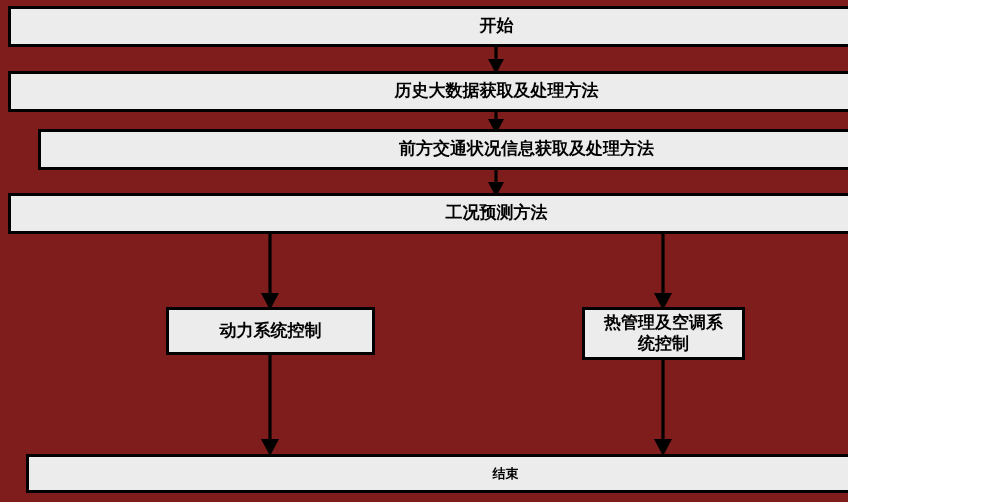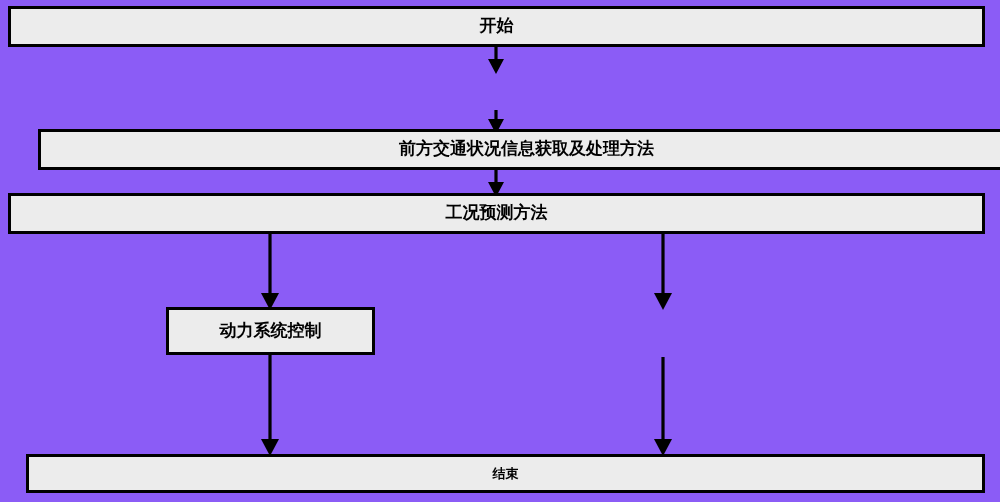--- a/index.html
+++ b/index.html
@@ -5,23 +5,23 @@
   html, body {
     margin: 0;
     padding: 0;
     background: #ffffff;
   }
   body {
     font-family: "Liberation Sans", "DejaVu Sans", sans-serif;
   }
   #flowchart-canvas {
     position: relative;
-    width: 1000px;
+    width: 848px;
     height: 502px;
-    background: #8b5cf6;
+    background: #7f1d1d;
     overflow: hidden;
     text-decoration: underline;
   }
   .node {
     position: absolute;
     box-sizing: border-box;
     background: #ececec;
     border: 3px solid #000000;
     display: flex;
     align-items: center;
@@ -122,31 +122,38 @@
 
   <svg class="conn" style="left:643px; top:357px; width:40px; height:101px;" viewBox="0 0 40 101">
     <line x1="20" y1="0" x2="20" y2="87"></line>
     <polygon points="20,99 11,82 29,82"></polygon>
   </svg>
 
   <div class="node bar" id="node-start">
     <span class="node-label">开始</span>
   </div>
 
+  <div class="node bar" id="node-history">
+    <span class="node-label">历史大数据获取及处理方法</span>
+  </div>
 
   <div class="node bar" id="node-traffic">
     <span class="node-label">前方交通状况信息获取及处理方法</span>
   </div>
 
   <div class="node bar" id="node-predict">
     <span class="node-label">工况预测方法</span>
   </div>
 
   <div class="node" id="node-powertrain">
     <span class="node-label">动力系统控制</span>
   </div>
 
+  <div class="node" id="node-thermal">
+    <span class="node-label">热管理及空调系
+统控制</span>
+  </div>
 
   <div class="node" id="node-end">
     <span class="node-label">结束</span>
   </div>
 
 </div>
 
 </body></html>

